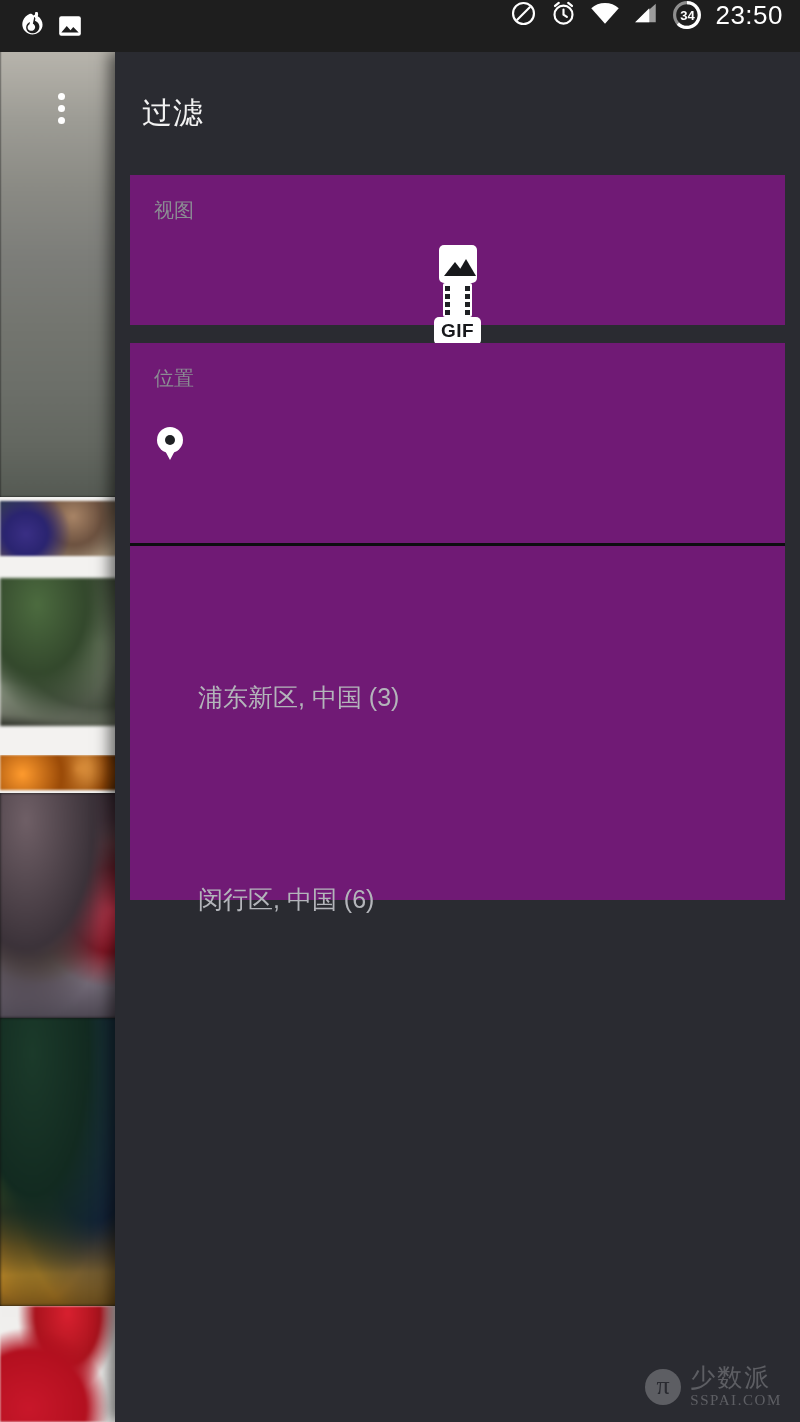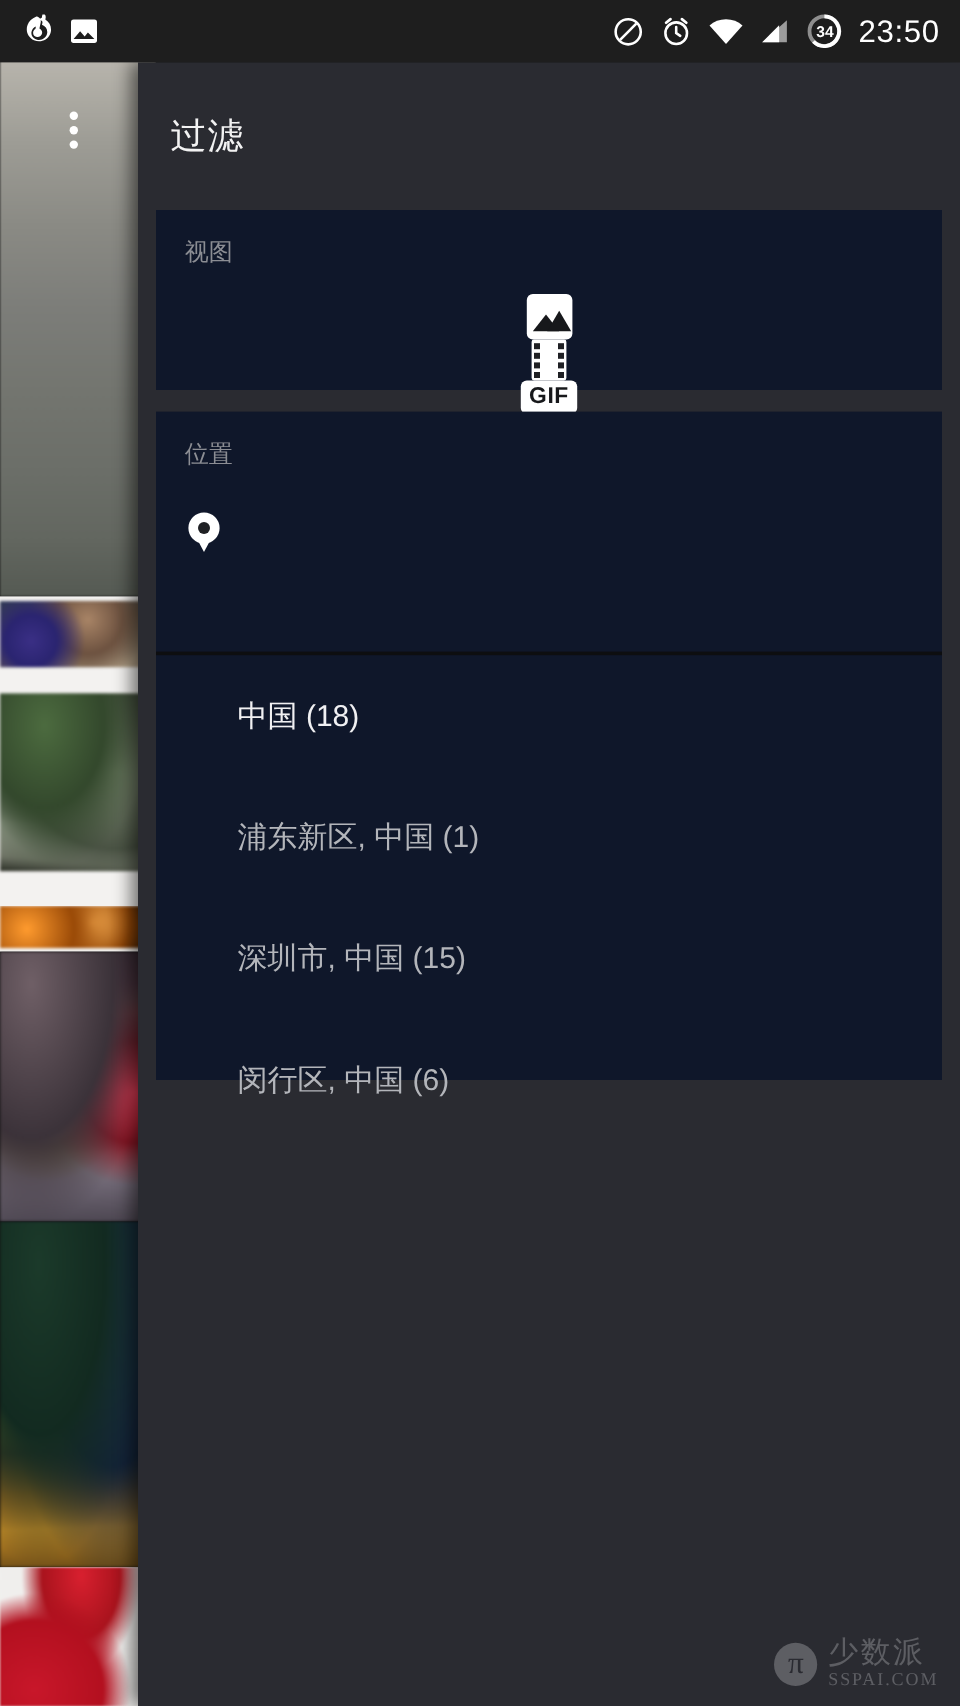--- a/index.html
+++ b/index.html
@@ -114,21 +114,21 @@
   #statusbar {
     position:absolute; left:0; top:0; width:800px; height:52px;
     background:#1e1e1e; z-index:20;
     display:flex; align-items:center;
   }
   #statusbar-left {
     display:flex; align-items:center; gap:12px;
     padding-left:17px; height:52px;
   }
   #statusbar-right {
-    margin-left:auto; display:flex; align-items:center;
+    margin-left:auto; display:flex; align-items:flex-start;
     gap:13px; padding-right:17px; height:52px;
   }
   .sb-ico { display:block; }
   #sb-clock {
     color:#fff; font-size:26px; letter-spacing:0.5px;
     font-family:"Liberation Sans",sans-serif;
   }
   .batt-wrap { position:relative; width:30px; height:30px; }
   .batt-num {
     position:absolute; inset:0; display:flex;
@@ -143,21 +143,21 @@
     background:#2a2b31; z-index:10;
     box-shadow:-6px 0 14px rgba(0,0,0,0.55);
   }
   #drawer-title {
     position:absolute; left:27px; top:41px;
     font-size:30px; color:#f2f2f2; letter-spacing:1px;
   }
 
   .card {
     position:absolute; left:15px; width:655px;
-    background:#0f172a;
+    background:#701a75;
     text-align:right;
   }
   #card-view { top:123px; height:150px; }
   #card-location { top:291px; height:557px; }
 
   .card-label {
     position:absolute; left:24px; top:22px;
     font-size:20px; color:#8b8d93;
   }
 
@@ -375,28 +375,22 @@
       <div class="card-label">位置</div>
 
       <div class="loc-all">
         <div class="pin">
             <div class="dot"></div>
           </div>
       </div>
 
       <div class="divider"></div>
 
-      <div class="loc-item current" style="top:203px;">
-        <div class="txt">中国 (18)</div>
-      </div>
       <div class="loc-item" style="top:304px;">
-        <div class="txt">浦东新区, 中国 (1)</div>
-      </div>
-      <div class="loc-item" style="top:405px;">
-        <div class="txt">深圳市, 中国 (15)</div>
+        <div class="txt">浦东新区, 中国 (3)</div>
       </div>
       <div class="loc-item" style="top:506px;">
         <div class="txt">闵行区, 中国 (6)</div>
       </div>
     </div>
 
   </div>
 
   <div id="watermark">
     <div id="wm-logo">

